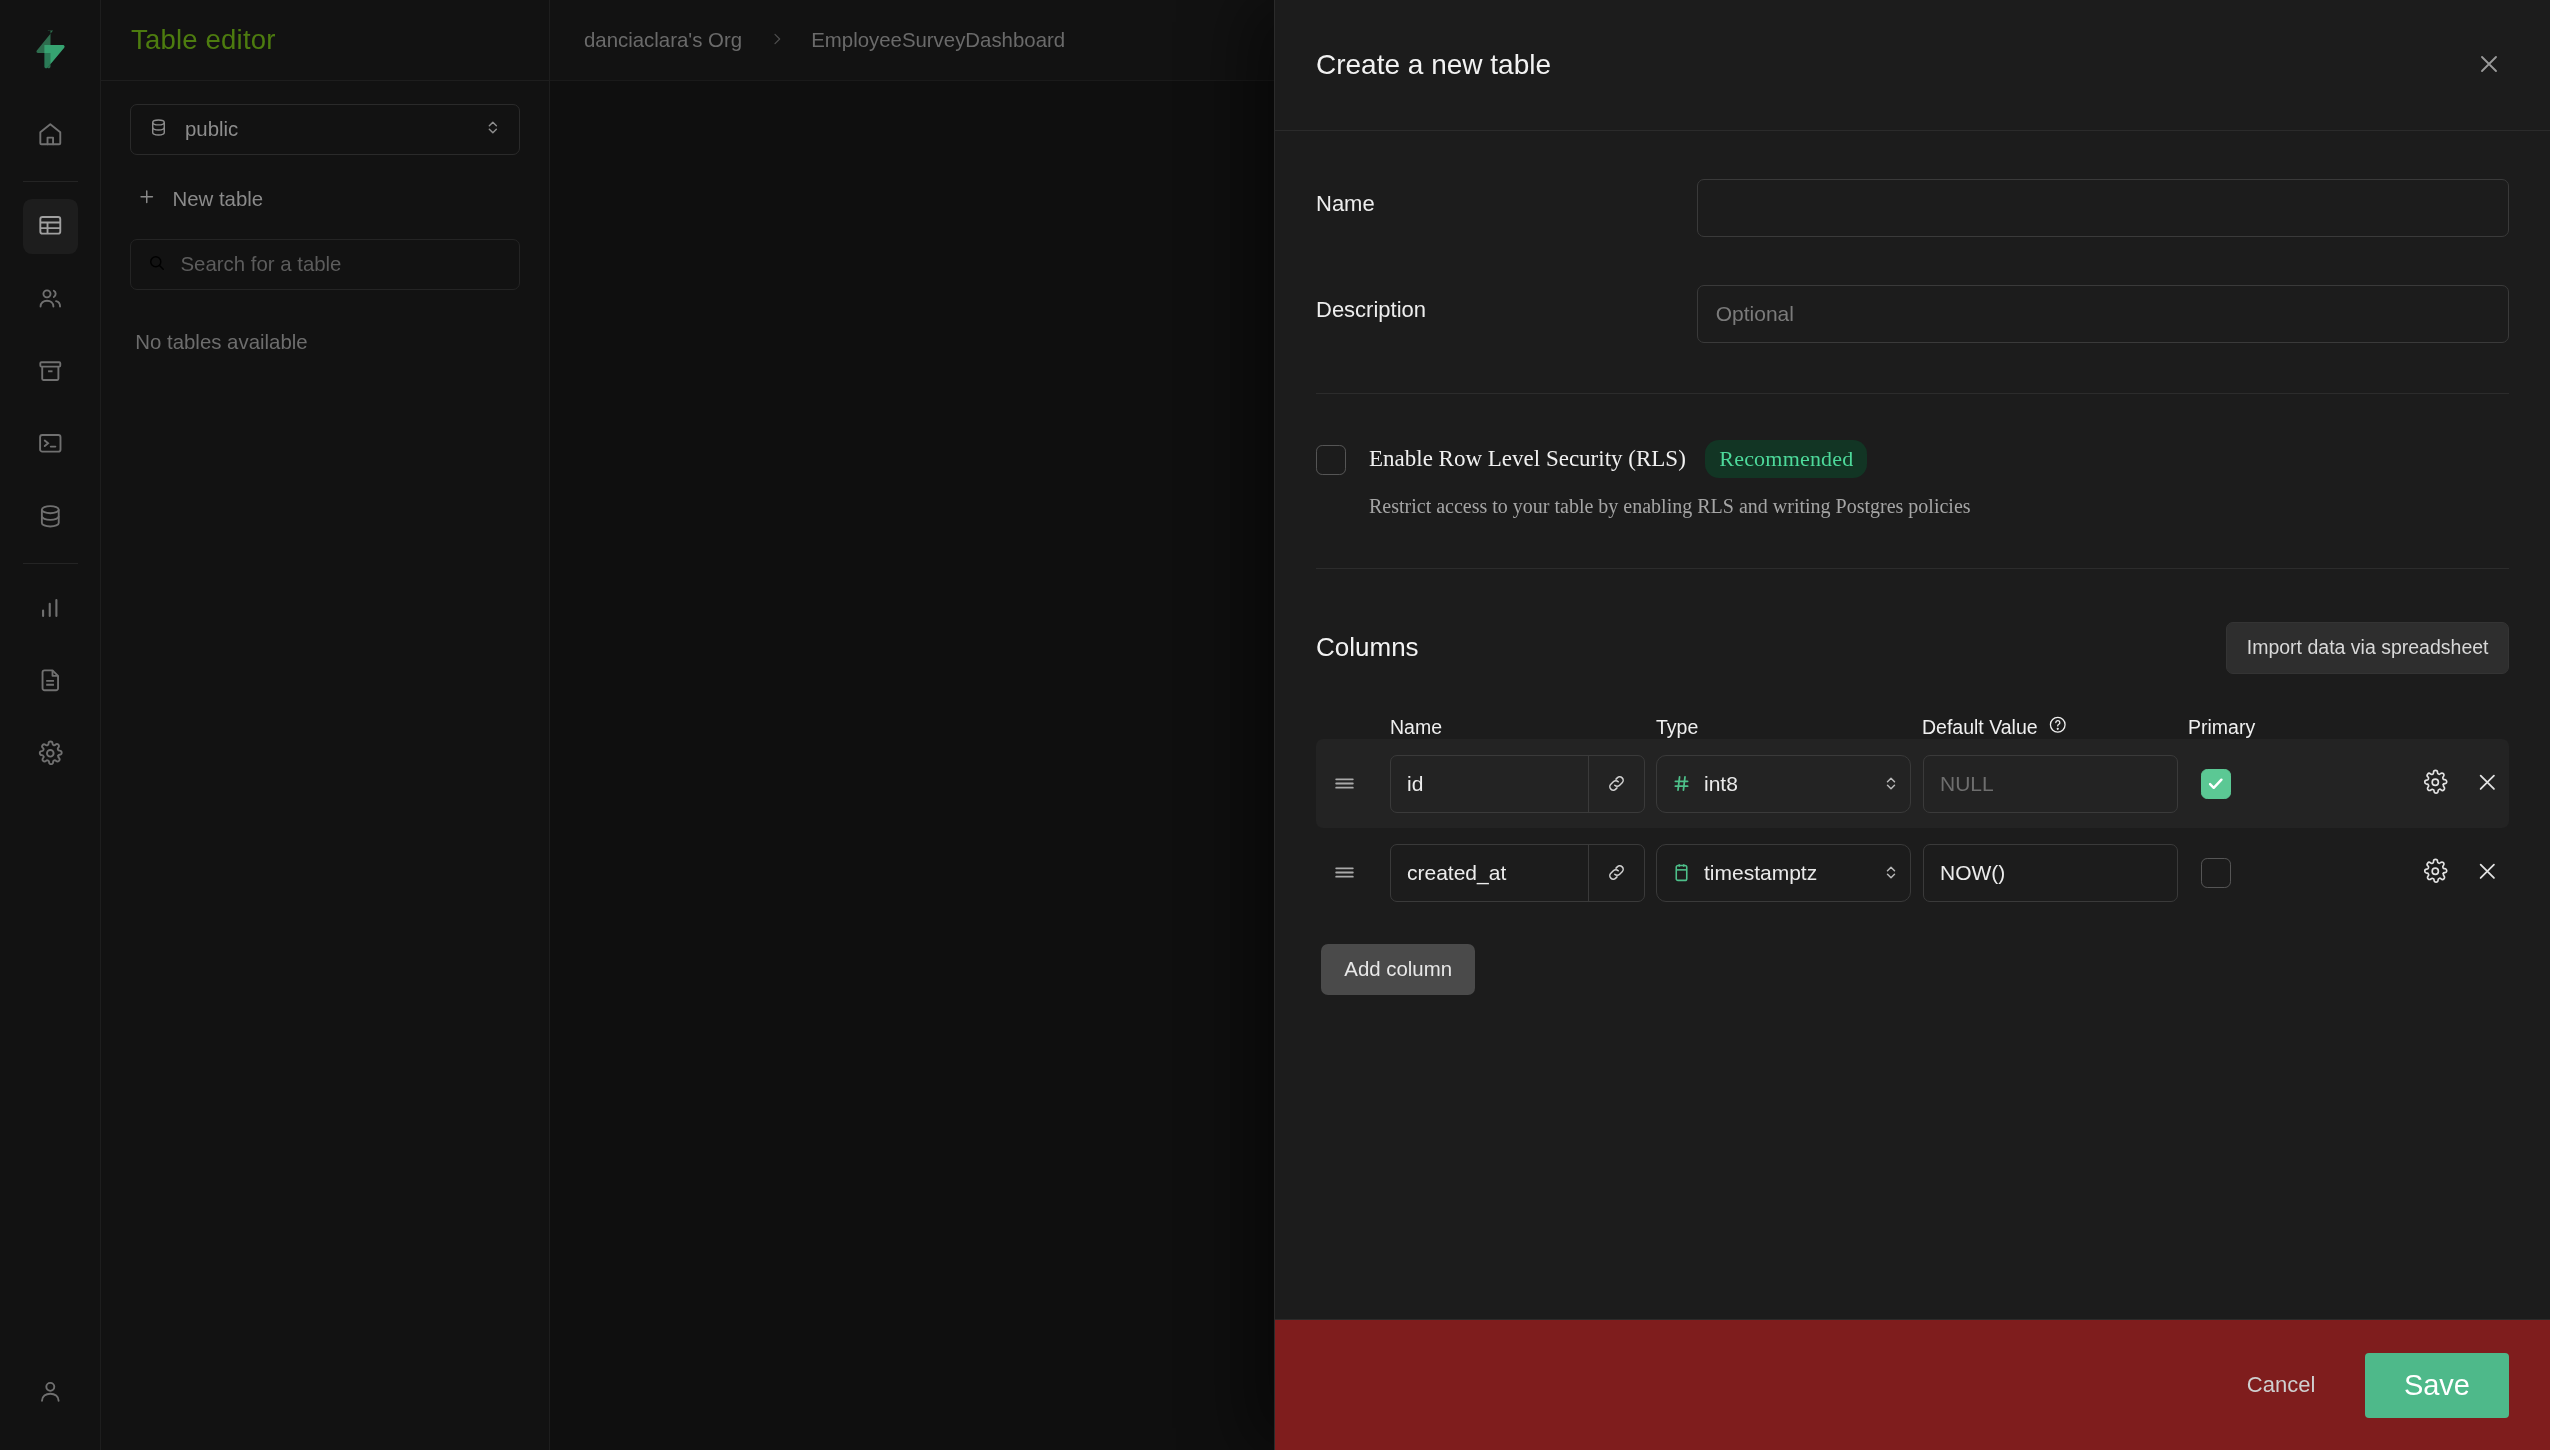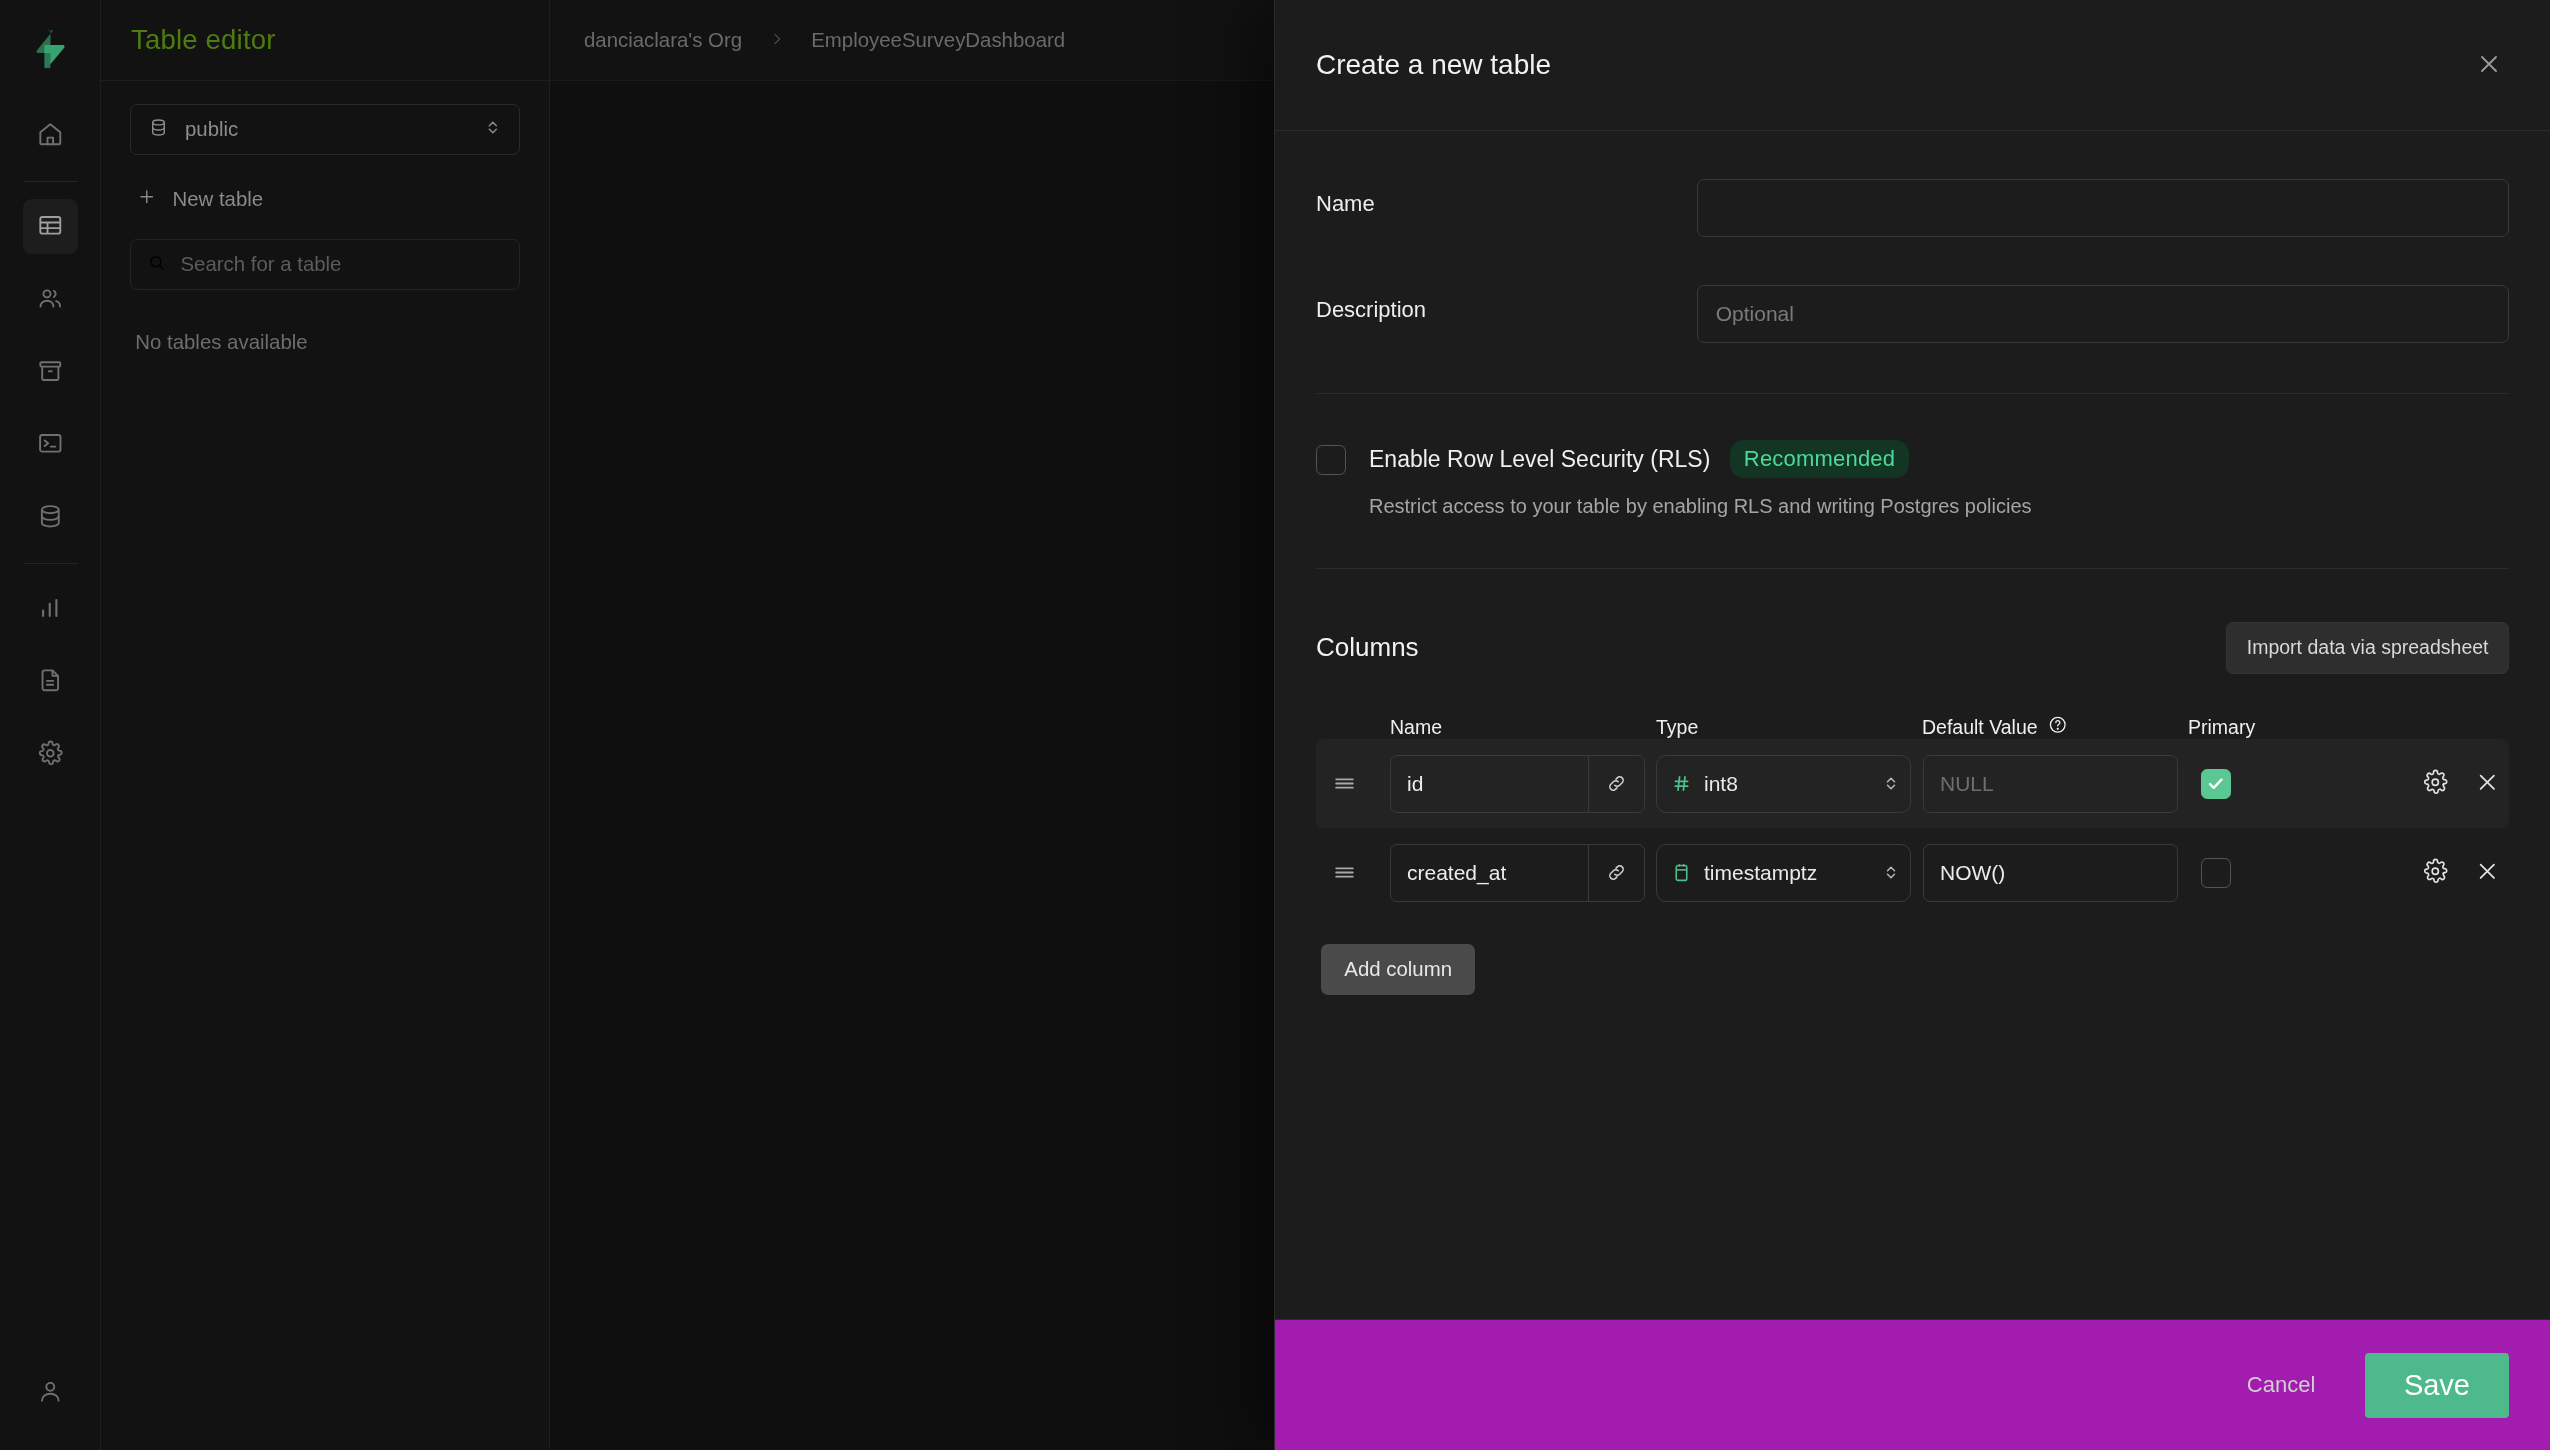--- a/index.html
+++ b/index.html
@@ -98,21 +98,21 @@
   .frow .flabel { width: 381px; flex: 0 0 381px; color: #ededed; font-size: 22px; padding-top: 12.4px; }
   .finput {
     flex: 1 1 auto; height: 58px; border: 0.9px solid #3a3a3a; border-radius: 7px;
     background: #1c1c1c; color: #e6e6e6; font-size: 21px; padding: 0 17.7px;
     font-family: "Liberation Sans", sans-serif;
   }
   .finput::placeholder { color: #7b7b7b; }
 
   .divider { height: 0.9px; background: #2c2c2c; margin: 50px 0 0 0; }
 
-  .rls { display: flex; margin-top: 46px; gap: 23px; }
+  .rls { display: flex; margin-top: 46px; gap: 23px; font-family: Liberation Serif, serif; }
   .cbx {
     width: 30px; height: 30px; border: 0.9px solid #555; border-radius: 6.2px;
     flex: 0 0 30px; margin-top: 5.3px; background: transparent;
   }
   .rls-main { display: flex; align-items: center; gap: 19.5px; }
   .rls-title { color: #f0f0f0; font-size: 23px; }
   .badge {
     background: #123524; color: #4dd99a; font-size: 22px;
     padding: 6.2px 14px; border-radius: 14px; letter-spacing: 0.2px;
   }
@@ -180,21 +180,21 @@
 
   .addcol {
     margin-top: 26.6px; margin-left: 5.3px; background: #4a4a4a; border: 0; border-radius: 7px;
     color: #e8e8e8; font-size: 20.4px; padding: 14px 23px;
     font-family: "Liberation Sans", sans-serif;
   }
 
   .sheet-foot {
     height: 131px; flex: 0 0 131px; border-top: 0.9px solid #2b2b2b;
     display: flex; align-items: center; justify-content: flex-end;
-    gap: 26.6px; padding-right: 41px; background: #a21caf;
+    gap: 26.6px; padding-right: 41px; background: #7f1d1d;
   }
   .btn-cancel {
     background: transparent; border: 0; color: #cfcfcf; font-size: 22px;
     padding: 16px 23px; font-family: "Liberation Sans", sans-serif;
   }
   .btn-save {
     background: #4eb98a; border: 0; border-radius: 4px; color: #ffffff;
     font-size: 29px; padding: 16px 39px; font-family: "Liberation Sans", sans-serif;
   }
 </style>

